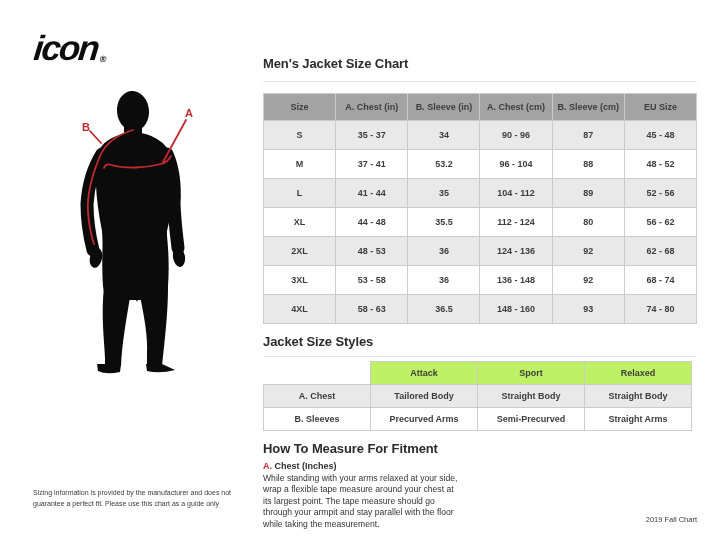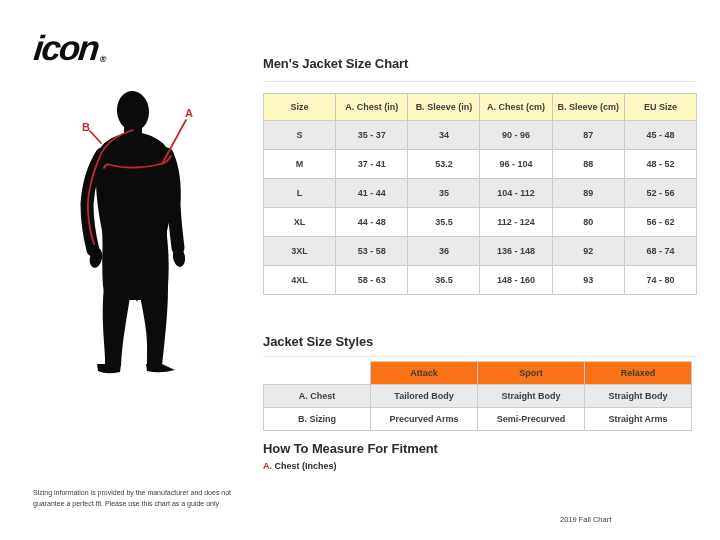--- a/index.html
+++ b/index.html
@@ -19,38 +19,38 @@
 
   
   .section-title { font-size:13px; font-weight:bold; color:#2b2b2b; letter-spacing:-0.1px; }
   .divider { height:1px; background:#e7e7e7; }
 
   
   table { border-collapse:collapse; table-layout:fixed; }
   th,td { border:1px solid #cbcbcb; text-align:center; vertical-align:middle;
           font-size:9px; font-weight:bold; color:#3d3d3d; padding:0; }
   #size-table { width:434px; }
-  #size-table th { height:26px; background:#fef9c3; }
+  #size-table th { height:26px; background:#a3a3a3; }
   #size-table td { height:28px; background:#ffffff; }
   #size-table tbody tr:nth-child(odd) td { background:#e9e9e9; }
   #style-table { width:429px; }
-  #style-table th { height:22px; background:#f97316; }
+  #style-table th { height:22px; background:#bef264; }
   #style-table td { height:22px; background:#ffffff; }
   #style-table tbody tr:nth-child(odd) td { background:#e9e9e9; }
   #style-table th.blank { border:none; background:transparent; }
   #style-table col.lbl { width:107px; }
 
   
   .measure-head { font-size:9px; font-weight:bold; color:#2f2f2f; margin:0 0 2px 0; }
   .measure-head .prefix { color:var(--accent,#c22a30); }
   .measure-text { font-size:8.6px; line-height:1.33; color:#333; margin:0; }
 
   
   #disclaimer { font-size:7px; line-height:1.6; color:#3a3a3a; }
-  #chart-version { font-size:7.5px; color:#3a3a3a; text-align:left; }
+  #chart-version { font-size:7.5px; color:#3a3a3a; text-align:right; }
 
   
   .fig-label { font:bold 11px "Liberation Sans","DejaVu Sans",sans-serif; }
 </style>
 </head>
 <body>
 
 <div id="canvas">
 
   <div id="logo" class="abs"><span>icon</span><span class="reg">®</span></div>
@@ -123,20 +123,28 @@
         </tr>
         <tr>
           <td>XL</td>
           <td>44 - 48</td>
           <td>35.5</td>
           <td>112 - 124</td>
           <td>80</td>
           <td>56 - 62</td>
         </tr>
         <tr>
+          <td>2XL</td>
+          <td>48 - 53</td>
+          <td>36</td>
+          <td>124 - 136</td>
+          <td>92</td>
+          <td>62 - 68</td>
+        </tr>
+        <tr>
           <td>3XL</td>
           <td>53 - 58</td>
           <td>36</td>
           <td>136 - 148</td>
           <td>92</td>
           <td>68 - 74</td>
         </tr>
         <tr>
           <td>4XL</td>
           <td>58 - 63</td>
@@ -166,32 +174,33 @@
         </tr>
       </thead>
     <tbody>
         <tr>
           <td>A. Chest</td>
           <td>Tailored Body</td>
           <td>Straight Body</td>
           <td>Straight Body</td>
         </tr>
         <tr>
-          <td>B. Sizing</td>
+          <td>B. Sleeves</td>
           <td>Precurved Arms</td>
           <td>Semi-Precurved</td>
           <td>Straight Arms</td>
         </tr>
       </tbody>
   </table>
 
   <div class="abs section-title" style="left:263px; top:441px;">How To Measure For Fitment</div>
 
   <div class="abs" style="left:263px; top:461px; width:197px;">
     <p class="measure-head"><span class="prefix">A.</span><span> Chest (Inches)</span></p>
+    <p class="measure-text">While standing with your arms relaxed at your side, wrap a flexible tape measure around your chest at its largest point. The tape measure should go through your armpit and stay parallel with the floor while taking the measurement.</p>
   </div>
 
   <div class="abs" style="left:463px; top:461px; width:236px;">
   </div>
 
   <div id="disclaimer" class="abs" style="left:33px; top:487px; width:224px;">Sizing information is provided by the manufacturer and does not guarantee a perfect fit. Please use this chart as a guide only</div>
   <div id="chart-version" class="abs" style="left:560px; top:515px; width:137px;">2019 Fall Chart</div>
 
 </div>
 

